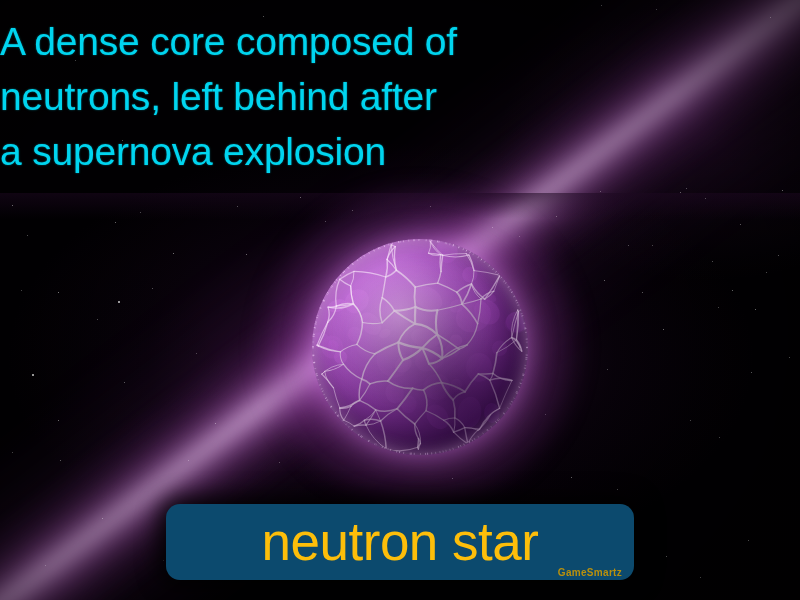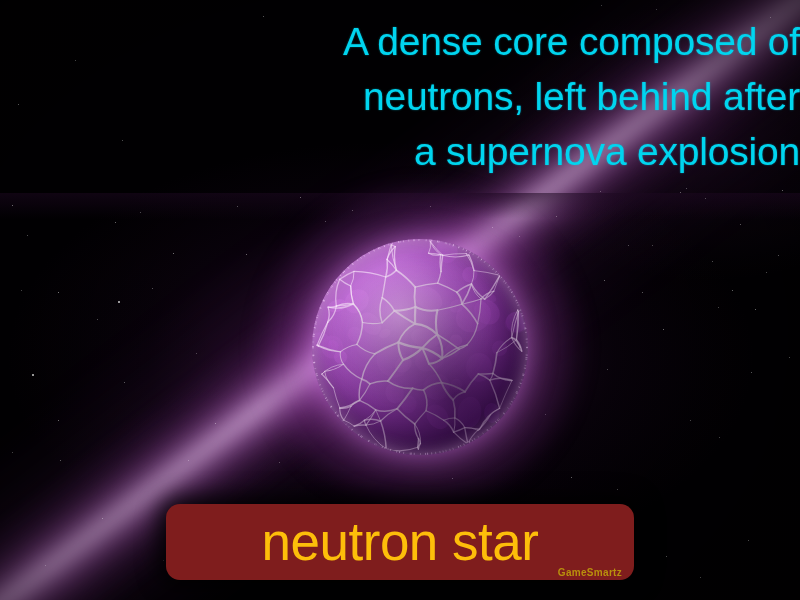--- a/index.html
+++ b/index.html
@@ -155,39 +155,39 @@
     box-shadow: inset 0 0 16px 4px rgba(255,205,255,0.40);
     pointer-events: none;
   }
 
   
   .definition {
     position: absolute;
     left: 0;
     top: 14px;
     width: 800px;
-    text-align: right;
+    text-align: left;
     font-size: 39px;
     line-height: 55px;
     letter-spacing: -0.2px;
     font-weight: 400;
     color: #00d5ef;
     text-shadow: 0 0 2px rgba(0,190,220,0.55);
     white-space: pre-line;
     z-index: 6;
   }
 
   
   .term-plate {
     position: absolute;
     left: 166px;
     top: 504px;
     width: 468px;
     height: 76px;
-    background: #7f1d1d;
+    background: #0c4a6e;
     border-radius: 14px;
     box-shadow: 0 0 22px 6px rgba(0,0,0,0.85);
     z-index: 7;
   }
   .term-text {
     position: absolute;
     left: 0; top: 0;
     width: 468px;
     height: 76px;
     line-height: 76px;

